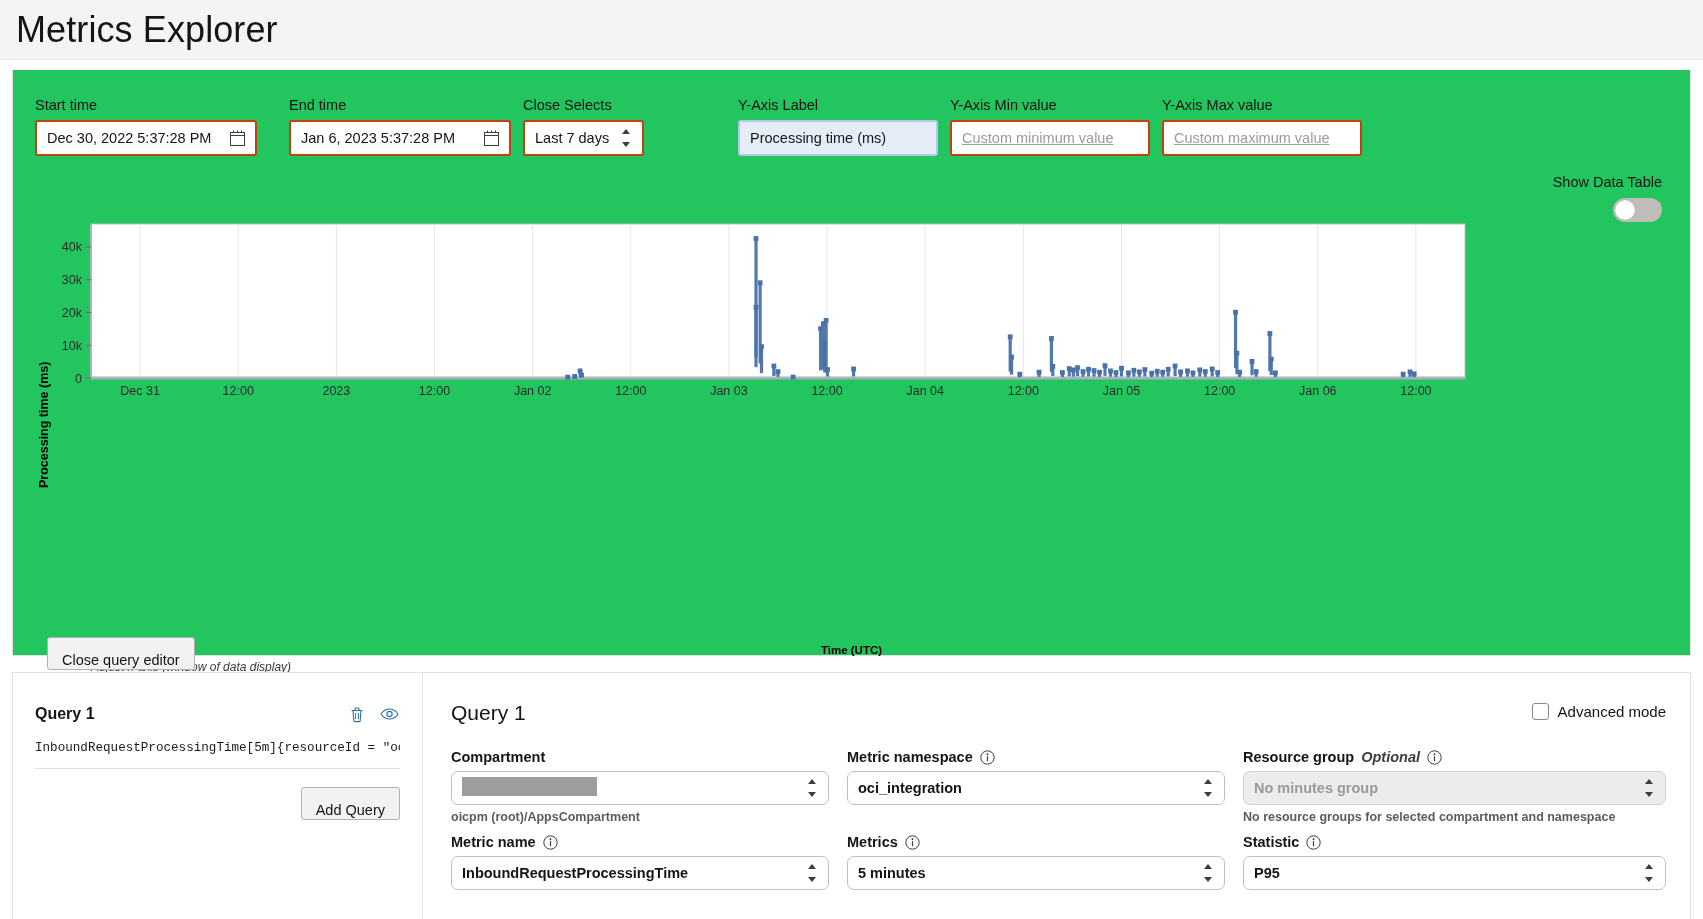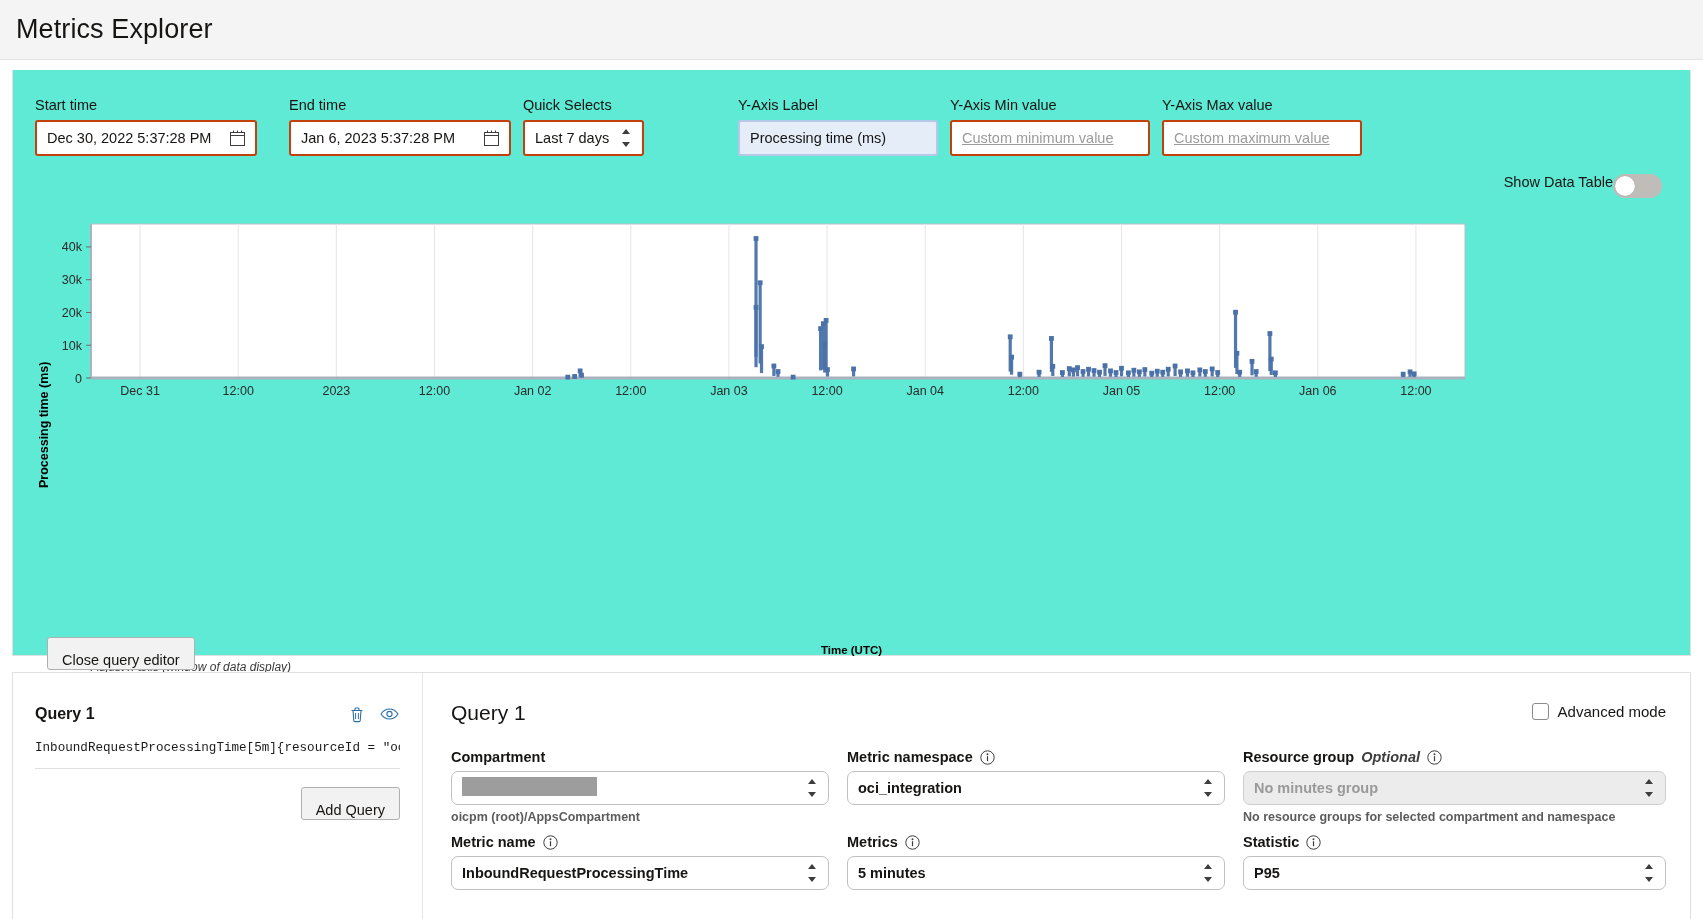--- a/index.html
+++ b/index.html
@@ -14,25 +14,25 @@
   .page { position: relative; width: 1703px; height: 919px; background:#fff; }
 
   
   .header {
     height: 60px;
     background: #f4f4f4;
     border-bottom: 1px solid #e4e4e4;
     display: flex; align-items: center;
     padding-left: 16px;
   }
-  .header-title { font-size: 27px; font-weight: 400; color: #161513; letter-spacing: .1px; }
+  .header-title { font-size: 36px; font-weight: 400; color: #161513; letter-spacing: .1px; }
 
   
   .card {
-    background: #5eead4;
+    background: #22c55e;
     border: 1px solid #e0e0e0;
     border-top: none;
     margin: 10px 12px 16px 12px;
     position: relative;
   }
   .card-chart { height: 586px; }
 
   .controls-row {
     display: flex; align-items: flex-start;
     padding: 28px 22px 0 22px;
@@ -68,21 +68,21 @@
   .stepper i.up { border-bottom:5px solid #3d3d3d; }
   .stepper i.dn { border-top:5px solid #3d3d3d; }
 
   .gap-1 { width: 32px; }
   .gap-big { width: 94px; }
   .gap-2 { width: 12px; }
 
   
   .show-table-wrap {
     position: absolute; right: 28px; top: 104px;
-    display: flex; flex-direction: row; align-items: flex-end;
+    display: flex; flex-direction: column; align-items: flex-end;
   }
   .show-table-label { font-size: 14.5px; color: #161513; margin-bottom: 8px; }
   .toggle {
     width: 49px; height: 24px; border-radius: 12px;
     background: #c0bdb9; position: relative; border: none;
   }
   .toggle .knob {
     position: absolute; left: 2px; top: 2px;
     width: 20px; height: 20px; border-radius: 50%;
     background: #fff; box-shadow: 0 0 1px rgba(0,0,0,.35);
@@ -239,21 +239,21 @@
                 <line x1="7.5" y1="0.5" x2="7.5" y2="3" stroke="#3d3d3d"></line>
                 <line x1="11.5" y1="0.5" x2="11.5" y2="3" stroke="#3d3d3d"></line>
               </svg>
           </span>
         </div>
       </div>
 
       <div class="gap-2"></div>
 
       <div class="field">
-        <div class="field-label">Quick Selects</div>
+        <div class="field-label">Close Selects</div>
         <div class="input-box w-quick">
           <span class="val">Last 7 days</span>
           <span class="stepper">
               <i class="up"></i>
               <i class="dn"></i>
             </span>
         </div>
       </div>
 
       <div class="gap-big"></div>

